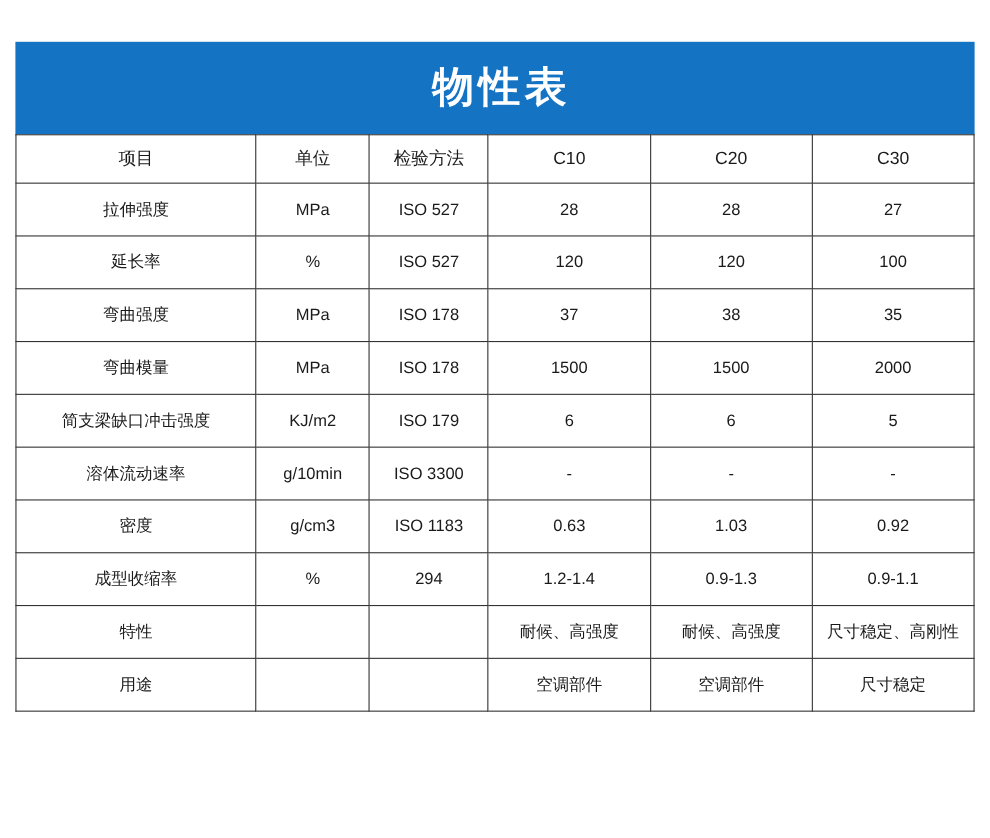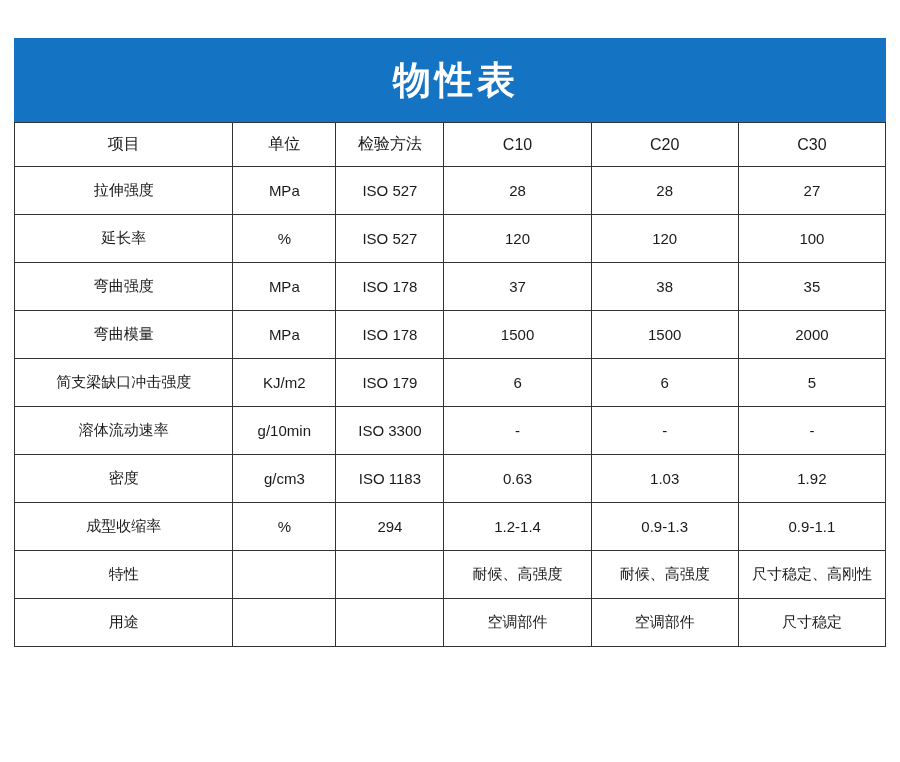--- a/index.html
+++ b/index.html
@@ -143,21 +143,21 @@
         <td class="cell-dash">-</td>
         <td class="cell-dash">-</td>
         <td class="cell-dash">-</td>
       </tr>
       <tr>
         <td>密度</td>
         <td>g/cm3</td>
         <td>ISO 1183</td>
         <td>0.63</td>
         <td>1.03</td>
-        <td>1.92</td>
+        <td>0.92</td>
       </tr>
       <tr>
         <td>成型收缩率</td>
         <td>%</td>
         <td>294</td>
         <td>1.2-1.4</td>
         <td>0.9-1.3</td>
         <td>0.9-1.1</td>
       </tr>
       <tr class="feature-row">

